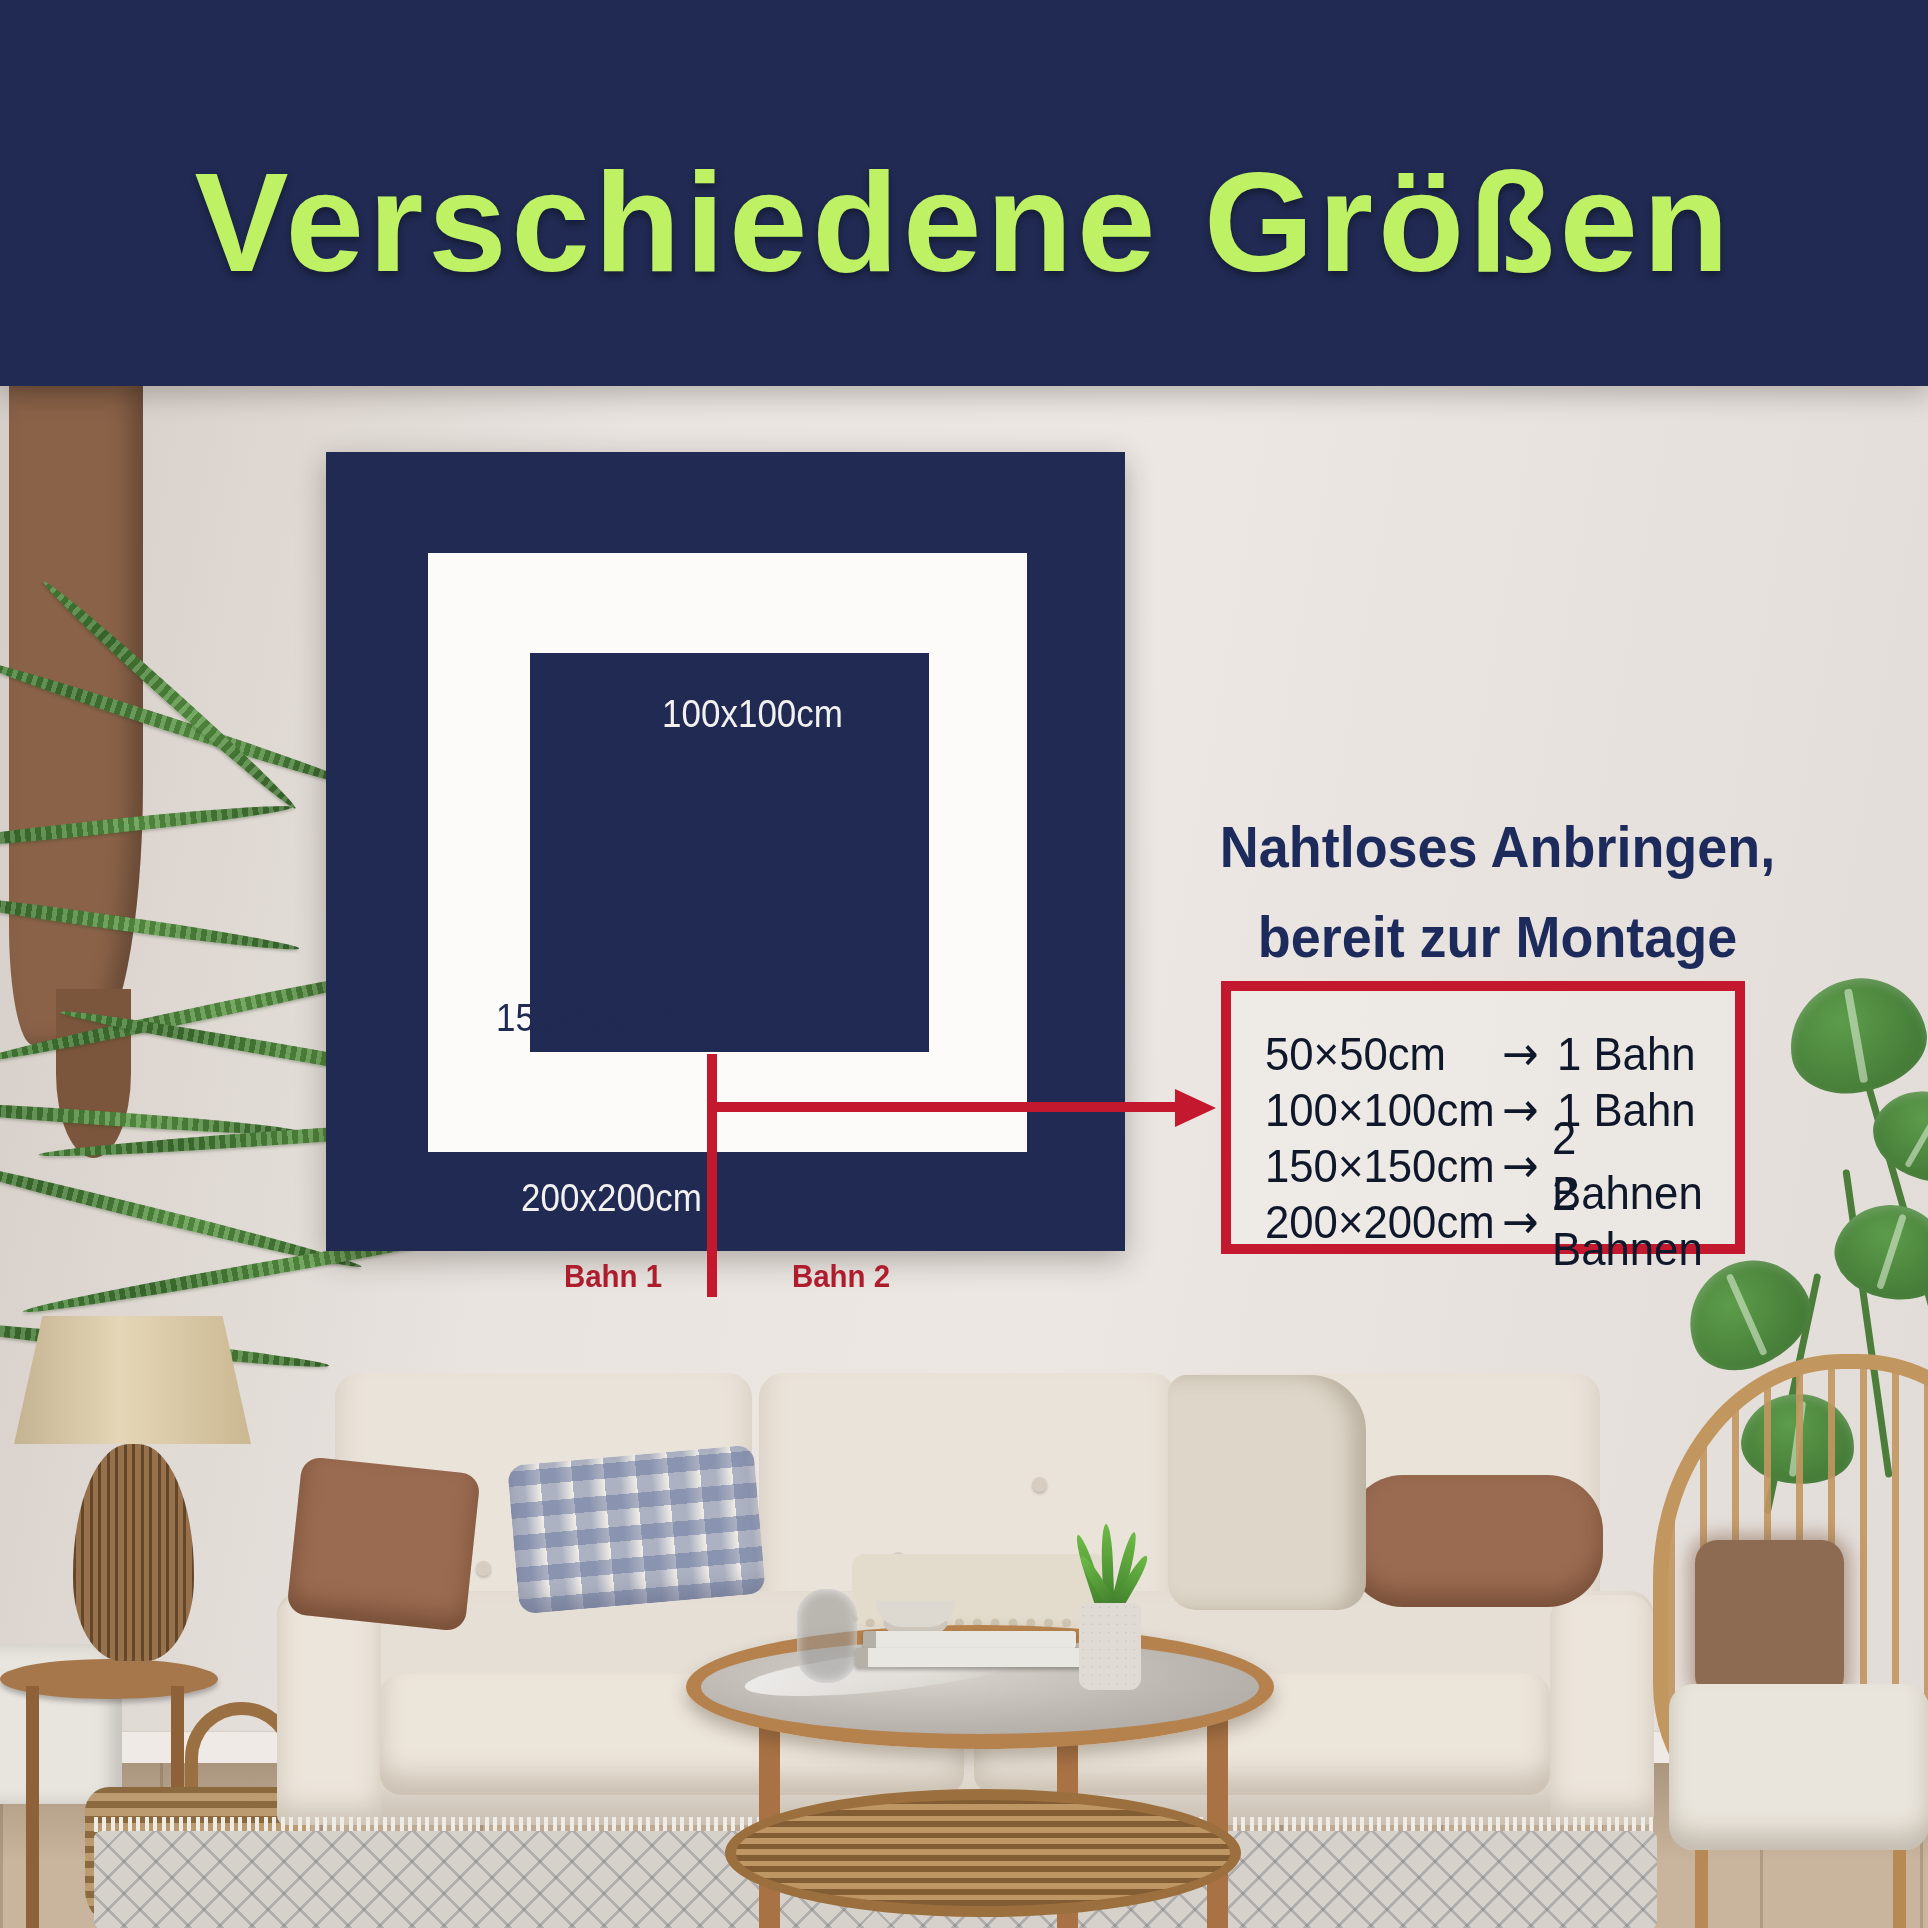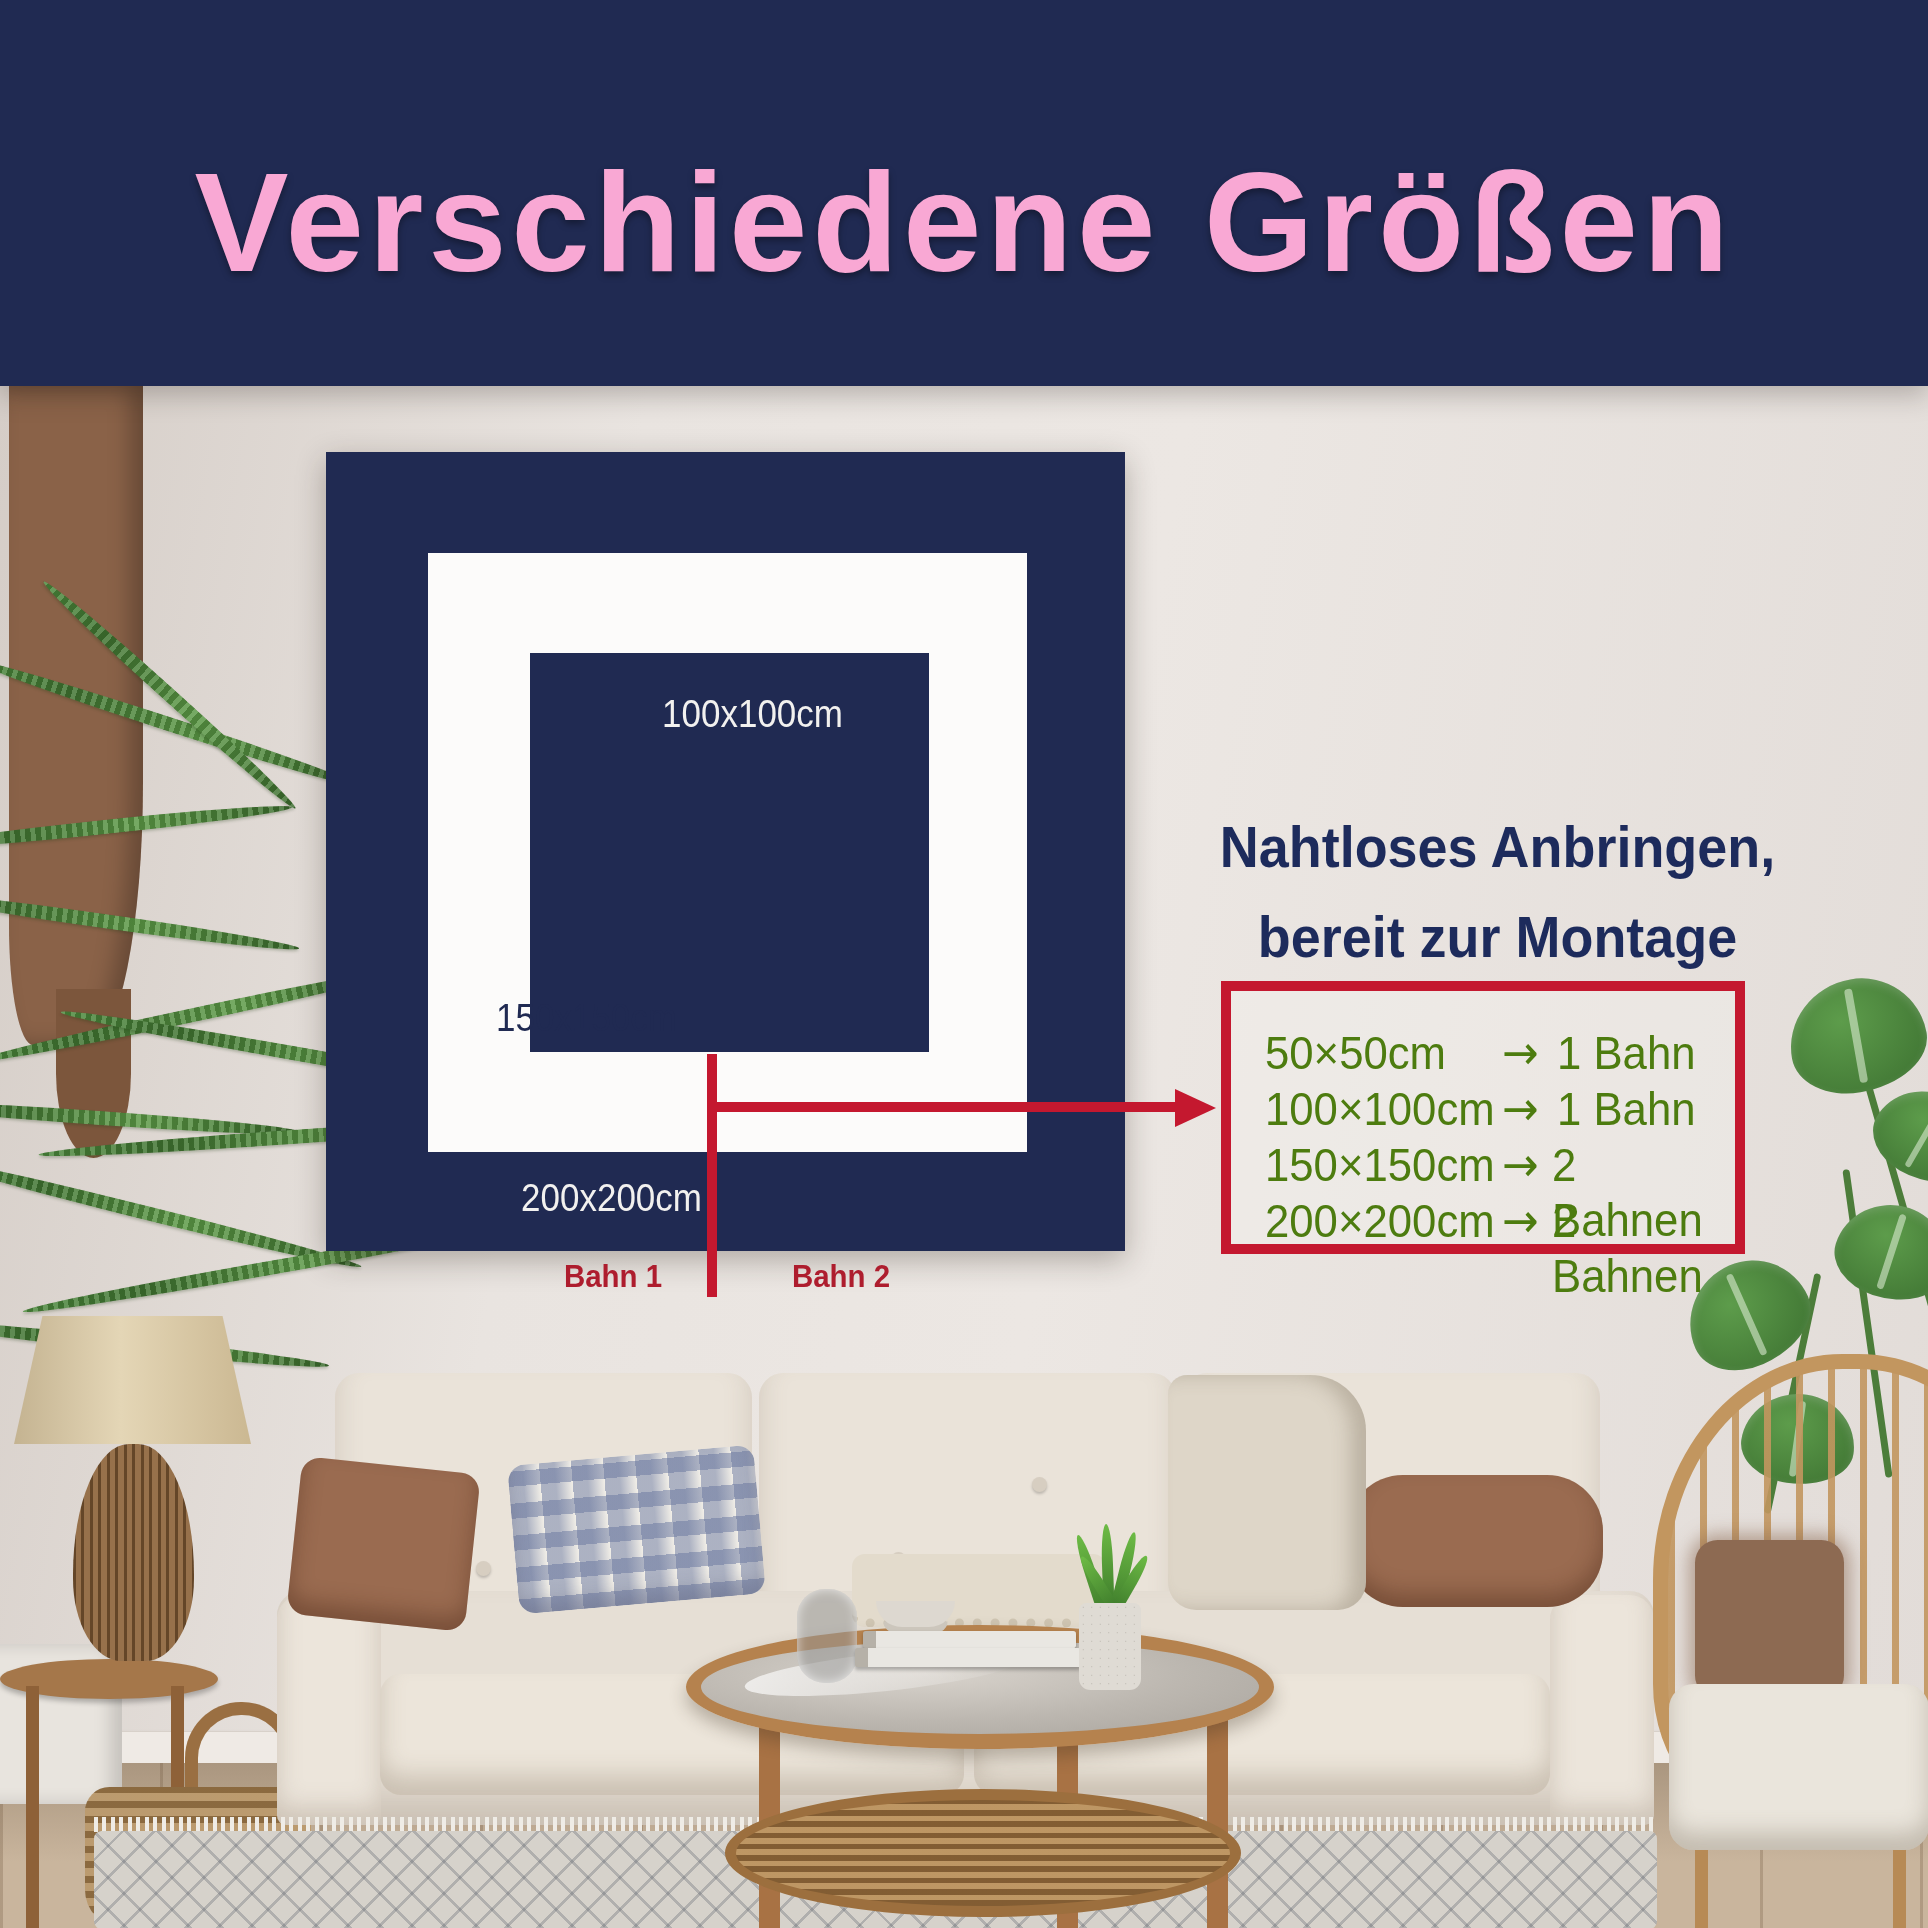--- a/index.html
+++ b/index.html
@@ -4,21 +4,21 @@
 <style>
   html,body{margin:0;padding:0;background:#fff;}
   #stage{position:relative;width:1928px;height:1928px;overflow:hidden;
          font-family:"Liberation Sans",sans-serif;background:#e7e2de;}
   #stage *{position:absolute;box-sizing:border-box;}
 
   
   .banner{left:0;top:0;width:1928px;height:386px;background:#202a52;
           box-shadow:0 9.4px 24.5px rgba(30,25,20,.25);z-index:40;}
   .banner-title{left:0;top:141px;width:1928px;text-align:center;
-          font-size:141px;font-weight:bold;color:#f9a8d4;letter-spacing:4.7px;
+          font-size:141px;font-weight:bold;color:#bef264;letter-spacing:4.7px;
           text-shadow:0 3.8px 7.5px rgba(0,0,0,.35);white-space:nowrap;}
 
   
   .wall{left:0;top:386px;width:1928px;height:1361px;
         background:linear-gradient(100deg,#d5cdc7 0%,#e9e4e0 30%,#ece7e3 55%,#e2dcd8 100%);}
   .baseboard{left:0;top:1731px;width:1928px;height:34px;background:#efeae5;
         border-top:1.9px solid #d8d1ca;box-shadow:0 2.8px 5.6px rgba(0,0,0,.12);}
   .floor{left:0;top:1763px;width:1928px;height:166px;background:#c9b59d;
         background-image:repeating-linear-gradient(90deg,rgba(110,85,60,.28) 0 2.8px,rgba(0,0,0,0) 2.8px 160px),
                          linear-gradient(180deg,rgba(90,70,50,.28),rgba(0,0,0,0) 60%);}
@@ -82,22 +82,22 @@
         white-space:nowrap;text-align:center;width:132px;}
   .bahn-1{left:547px;top:1258px;}
   .bahn-2{left:775px;top:1258px;}
 
   
   .mount-head{left:1196px;top:802px;width:603px;z-index:22;text-align:center;color:#1d2b5c;
         font-weight:bold;font-size:58px;line-height:90px;transform:scaleX(.93);white-space:nowrap;}
   .panel-box{left:1221px;top:981px;width:524px;height:273px;z-index:22;
         border:10.4px solid #c4182f;background:rgba(252,250,248,.25);}
   .panel-rows{left:34px;top:34px;width:471px;}
-  .panel-row{position:static !important;display:flex;height:56px;align-items:flex-start;
-        font-size:47px;color:#4d7c0f;}
+  .panel-row{position:static !important;display:flex;height:56px;align-items:center;
+        font-size:47px;color:#0f172a;}
   .panel-row span{position:static !important;display:inline-block;transform:scaleX(.93);transform-origin:left;}
   .col-size{width:237px;}
   .col-arrow{width:55px;font-family:"DejaVu Sans",sans-serif;}
 
   
   .sofa-body{left:277px;top:1591px;width:1377px;height:234px;z-index:10;background:#e6dfd5;
         border-radius:24.5px;box-shadow:inset 0 -28px 38px rgba(120,100,80,.25);}
   .sofa-back{left:335px;top:1373px;width:417px;height:311px;z-index:9;background:#eae3d9;
         border-radius:24.5px 24.5px 7.5px 7.5px;box-shadow:inset 0 -21px 28px rgba(120,100,80,.22);}
   .sofa-back.b2{left:759px;}

